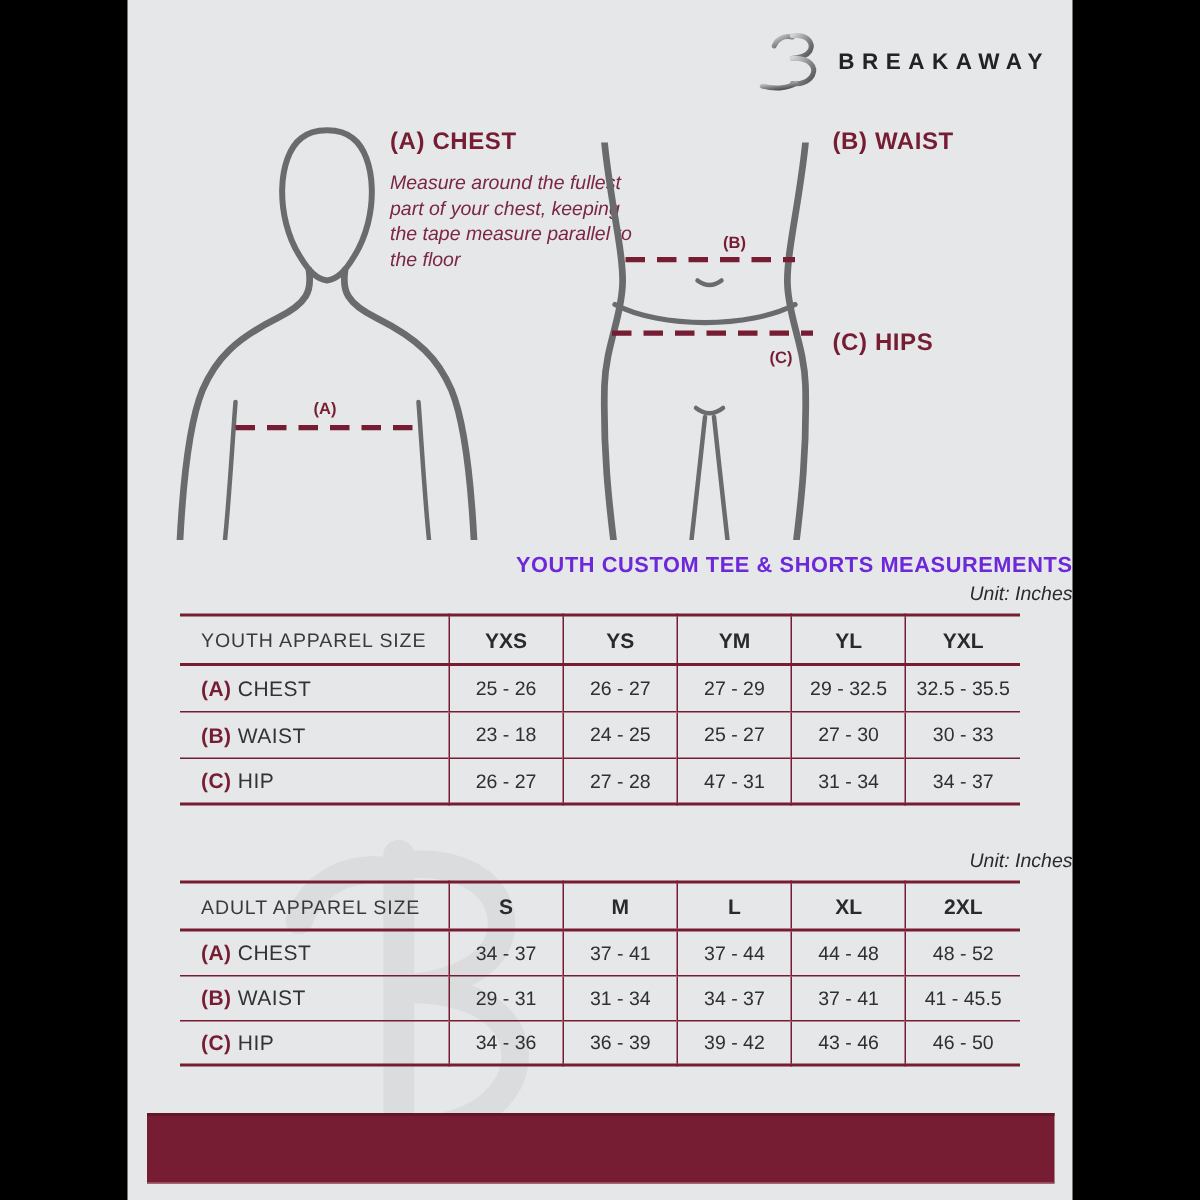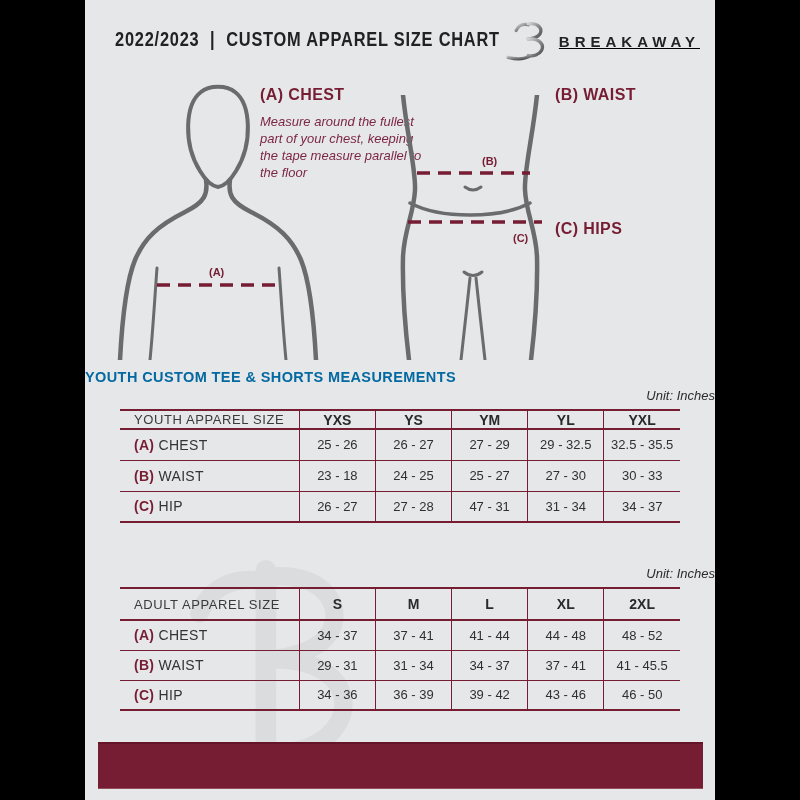--- a/index.html
+++ b/index.html
@@ -27,21 +27,21 @@
   .hdr-left{position:absolute;left:30px;top:27px;white-space:nowrap;}
   .hdr-title{
     display:inline-block;
     transform:scaleX(0.78);
     transform-origin:left center;
     font-size:21px;font-weight:700;color:#222;
     letter-spacing:1px;
   }
   .hdr-right{
     position:absolute;right:15px;top:20px;
-    display:flex;align-items:center;gap:9px;text-decoration:underline;
+    display:flex;align-items:center;gap:9px;
   }
   .brand-logo{width:46px;height:42px;}
   .brand-name{
     font-size:15px;font-weight:700;color:#232323;
     letter-spacing:5px;
   }
   
   .fig{position:absolute;}
   .fig-a{left:28px;top:82px;}
   .fig-b{left:300px;top:95px;}
@@ -58,22 +58,22 @@
     font-size:13px;font-style:italic;color:var(--maroon-text);
     line-height:1.32;
     max-width:168px;
   }
   .marker-label{
     font-size:11px;font-weight:700;fill:var(--maroon);
     font-family:"Liberation Sans",sans-serif;
   }
   
   .tbl-title{
-    position:absolute;left:0;right:0;text-align:left;
-    font-size:14.5px;font-weight:700;color:#0369a1;letter-spacing:0.4px;
+    position:absolute;left:0;right:0;text-align:right;
+    font-size:14.5px;font-weight:700;color:#6d28d9;letter-spacing:0.4px;
   }
   .tbl-unit{
     position:absolute;left:0;right:0;text-align:right;
     font-size:13px;font-style:italic;color:#2b2b2b;
   }
   .yt-title{top:369px;} .yt-unit{top:388px;}
   .at-title{top:547px;} .at-unit{top:566px;}
   .size-table{
     position:absolute;left:35px;width:560px;
     border-collapse:collapse;table-layout:fixed;
@@ -83,21 +83,21 @@
   .yt-table{top:409px;} .at-table{top:587px;}
   .size-table col.c0{width:179px;}
   .size-table col.cv{width:76px;}
   .size-table th,.size-table td{
     border-right:1.5px solid var(--maroon);
     text-align:center;vertical-align:middle;
     color:#303030;
   }
   .size-table th:last-child,.size-table td:last-child{border-right:none;}
   .size-table thead th{
-    height:19px;
+    height:33px;
     border-bottom:2px solid var(--maroon);
     font-size:14px;font-weight:700;color:#2a2a2a;
   }
   .at-table thead th{height:32px;}
   .size-table thead th.rowhead{
     font-weight:400;font-size:13px;letter-spacing:0.6px;
     text-align:left;padding-left:14px;color:#3a3a3a;
   }
   .size-table tbody td{height:31px;font-size:13px;}
   .at-table tbody td{height:30px;}
@@ -117,23 +117,20 @@
     background:var(--maroon);
     border-top:2px solid #641628;
     border-bottom:1px solid #934d5f;
   }
 </style>
 </head>
 <body>
 
 <div class="page">
 
-  <div class="hdr-left">
-    <span class="hdr-title"><span>2022/2023</span>&nbsp;&nbsp;<span>|</span>&nbsp;&nbsp;<span>CUSTOM APPAREL SIZE CHART</span></span>
-  </div>
   <div class="hdr-right">
     <svg class="brand-logo" viewBox="0 0 110 100">
       <defs>
         <linearGradient id="lg" x1="0" y1="0" x2="1" y2="1">
           <stop offset="0" stop-color="#d2d3d5"></stop>
           <stop offset="0.45" stop-color="#8f9093"></stop>
           <stop offset="1" stop-color="#4b4c4f"></stop>
         </linearGradient>
       </defs>
       <g fill="none" stroke="url(#lg)" stroke-linecap="round">
@@ -265,21 +262,21 @@
         <th>L</th>
         <th>XL</th>
         <th>2XL</th>
       </tr>
     </thead>
     <tbody>
       <tr>
         <td class="rowlabel"><span class="mk">(A)</span> <span>CHEST</span></td>
         <td>34 - 37</td>
         <td>37 - 41</td>
-        <td>41 - 44</td>
+        <td>37 - 44</td>
         <td>44 - 48</td>
         <td>48 - 52</td>
       </tr>
       <tr>
         <td class="rowlabel"><span class="mk">(B)</span> <span>WAIST</span></td>
         <td>29 - 31</td>
         <td>31 - 34</td>
         <td>34 - 37</td>
         <td>37 - 41</td>
         <td>41 - 45.5</td>

